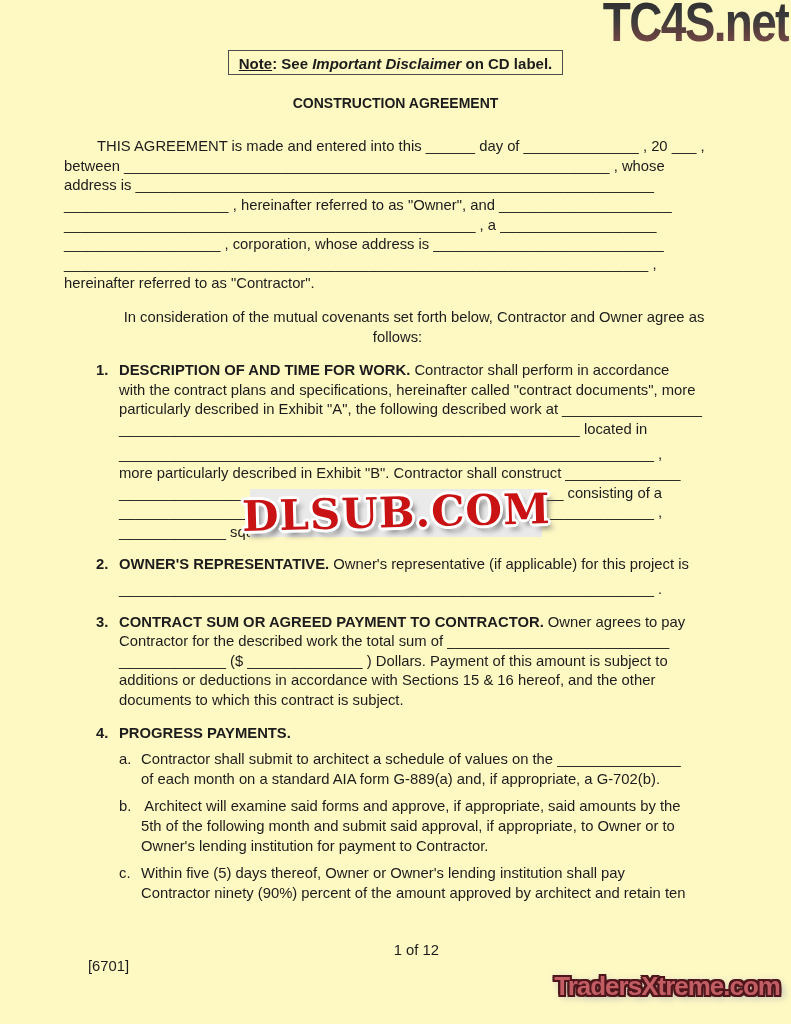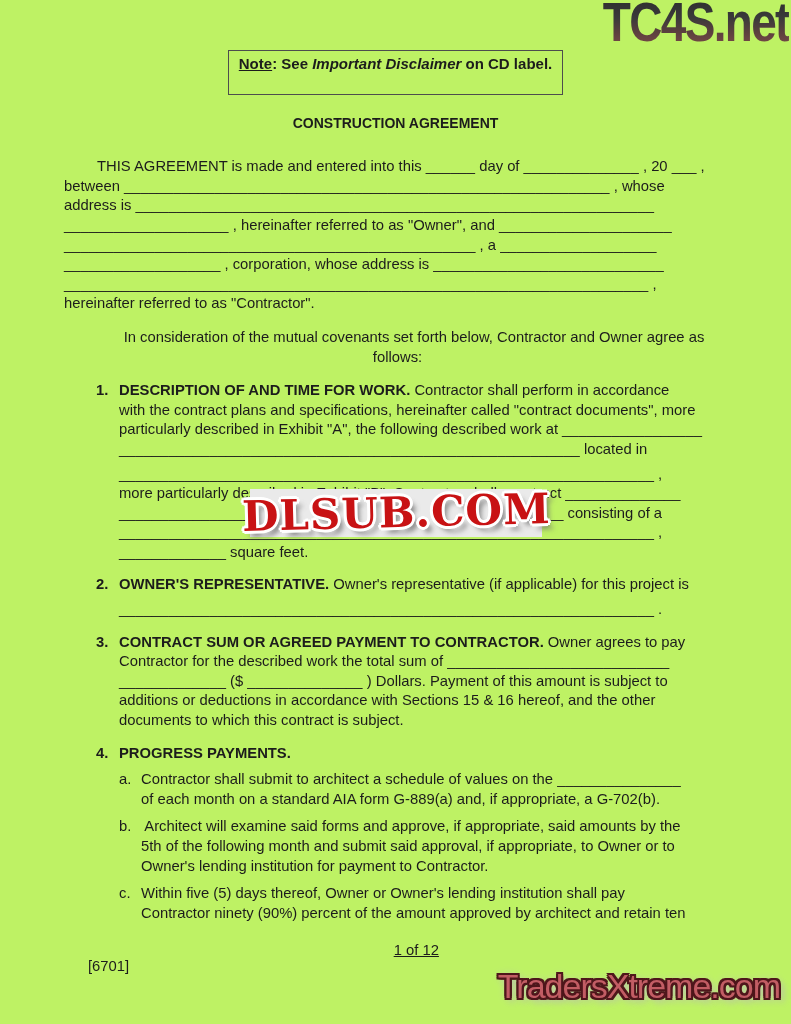--- a/index.html
+++ b/index.html
@@ -1,17 +1,17 @@
 <!DOCTYPE html>
 <html><head>
 <meta charset="utf-8">
 <style>
   html,body{margin:0;padding:0;background:#ffffff;}
   .page{
-    position:relative;width:791px;height:1024px;background:#bef264;overflow:hidden;
+    position:relative;width:791px;height:1024px;background:#fef9c3;overflow:hidden;
     font-family:"Liberation Sans", sans-serif;color:#1c1c1c;font-size:14.8px;line-height:19.6px;
   }
   
   .tc4s{
     position:absolute;top:-4px;right:2px;
     font-weight:bold;font-size:56px;line-height:52px;letter-spacing:-2px;
     transform:scaleX(0.82);transform-origin:100% 0;
     background:linear-gradient(to bottom,#2d2d2d 0%,#3a3a3a 42%,#5e413f 72%,#7d4b49 100%);
     -webkit-background-clip:text;background-clip:text;color:transparent;
   }
@@ -22,31 +22,31 @@
   .dlsub-text{
     font-family:"DejaVu Serif", serif;font-weight:bold;font-size:42px;letter-spacing:1px;
     color:#c81214;transform:rotate(-1.5deg);white-space:nowrap;
     text-shadow:
       -3px 0 0 #fff, 3px 0 0 #fff, 0 -3px 0 #fff, 0 3px 0 #fff,
       -2px -2px 0 #fff, 2px -2px 0 #fff, -2px 2px 0 #fff, 2px 2px 0 #fff,
       5px 6px 5px rgba(110,110,110,.75);
   }
   .traders{
     position:absolute;top:977px;right:11px;
-    font-weight:normal;font-size:34px;letter-spacing:-1px;white-space:nowrap;
+    font-weight:bold;font-size:26px;letter-spacing:-1px;white-space:nowrap;
     color:#c25d64;
     text-shadow:
       -2px -2px 0 #4e161b, 2px -2px 0 #4e161b, -2px 2px 0 #4e161b, 2px 2px 0 #4e161b,
       -2px 0 0 #4e161b, 2px 0 0 #4e161b, 0 -2px 0 #4e161b, 0 2px 0 #4e161b,
       0 0 9px #c2c2c2, 4px 4px 7px #b5b5b5;
   }
   
   .note-wrap{padding-top:50px;text-align:center;}
   .note-box{
-    display:inline-block;border:1.5px solid #4d4d4d;padding:3px 10px 20px 10px;
+    display:inline-block;border:1.5px solid #4d4d4d;padding:3px 10px 0 10px;
     font-weight:bold;font-size:15px;white-space:pre;
   }
   .note-box .u{text-decoration:underline;}
   .note-box .em{font-style:italic;}
   .doc-title{margin-top:19px;text-align:center;font-weight:bold;font-size:14px;}
   .content{padding-left:64px;padding-right:60px;}
   .para{margin-top:24px;}
   .para.second{margin-top:14px;text-align:center;}
   .ln{white-space:pre;}
   .indent{padding-left:33px;}
@@ -55,21 +55,21 @@
   .section .num{width:23px;flex:none;font-weight:bold;}
   .section .sbody{flex:1;min-width:0;}
   .section b{font-weight:bold;}
   .gap{margin-top:5px;}
   .sub{display:flex;margin-top:8px;}
   .sub.first{margin-top:7px;}
   .sub .letter{width:22px;flex:none;}
   .sub .subbody{flex:1;min-width:0;}
   .footer{position:absolute;top:941px;left:88px;right:60px;}
   .doc-code{position:absolute;left:0;top:16px;}
-  .page-num{position:absolute;left:50%;transform:translateX(-35%);top:0;text-decoration:underline;}
+  .page-num{position:absolute;left:50%;transform:translateX(-35%);top:0;}
 </style>
 </head>
 <body>
 
 <div class="page">
 
   <div class="tc4s">TC4S.net</div>
 
   <div class="note-wrap">
     <span class="note-box"><span class="u">Note</span><span>: See </span><span class="em">Important Disclaimer</span><span> on CD label.</span></span>

